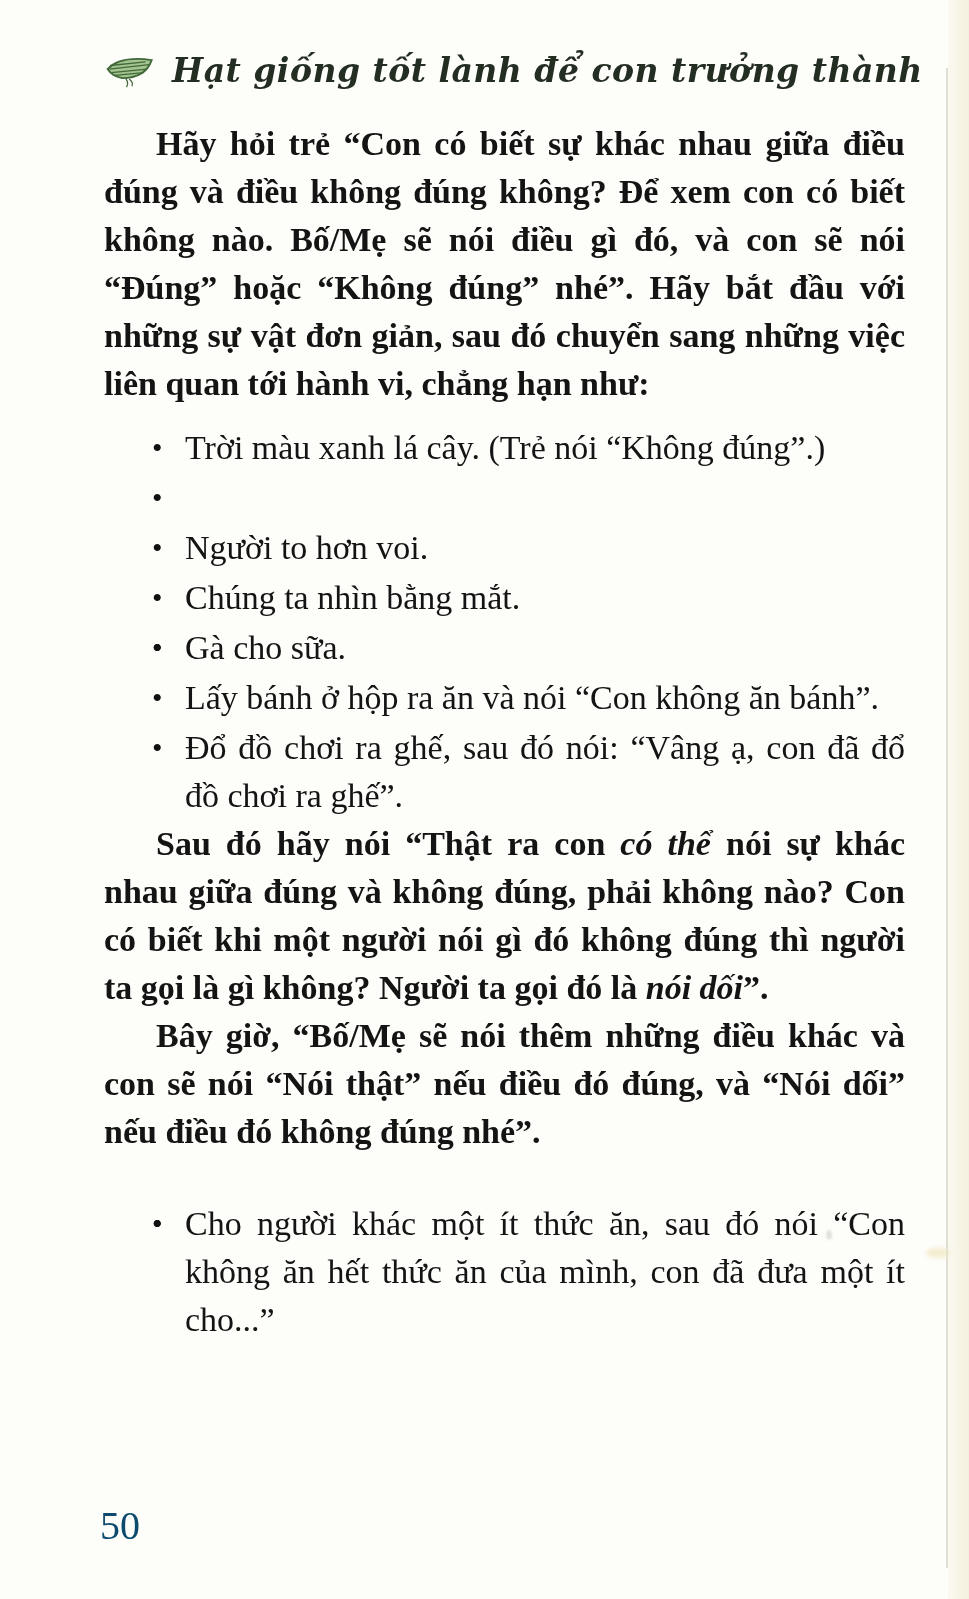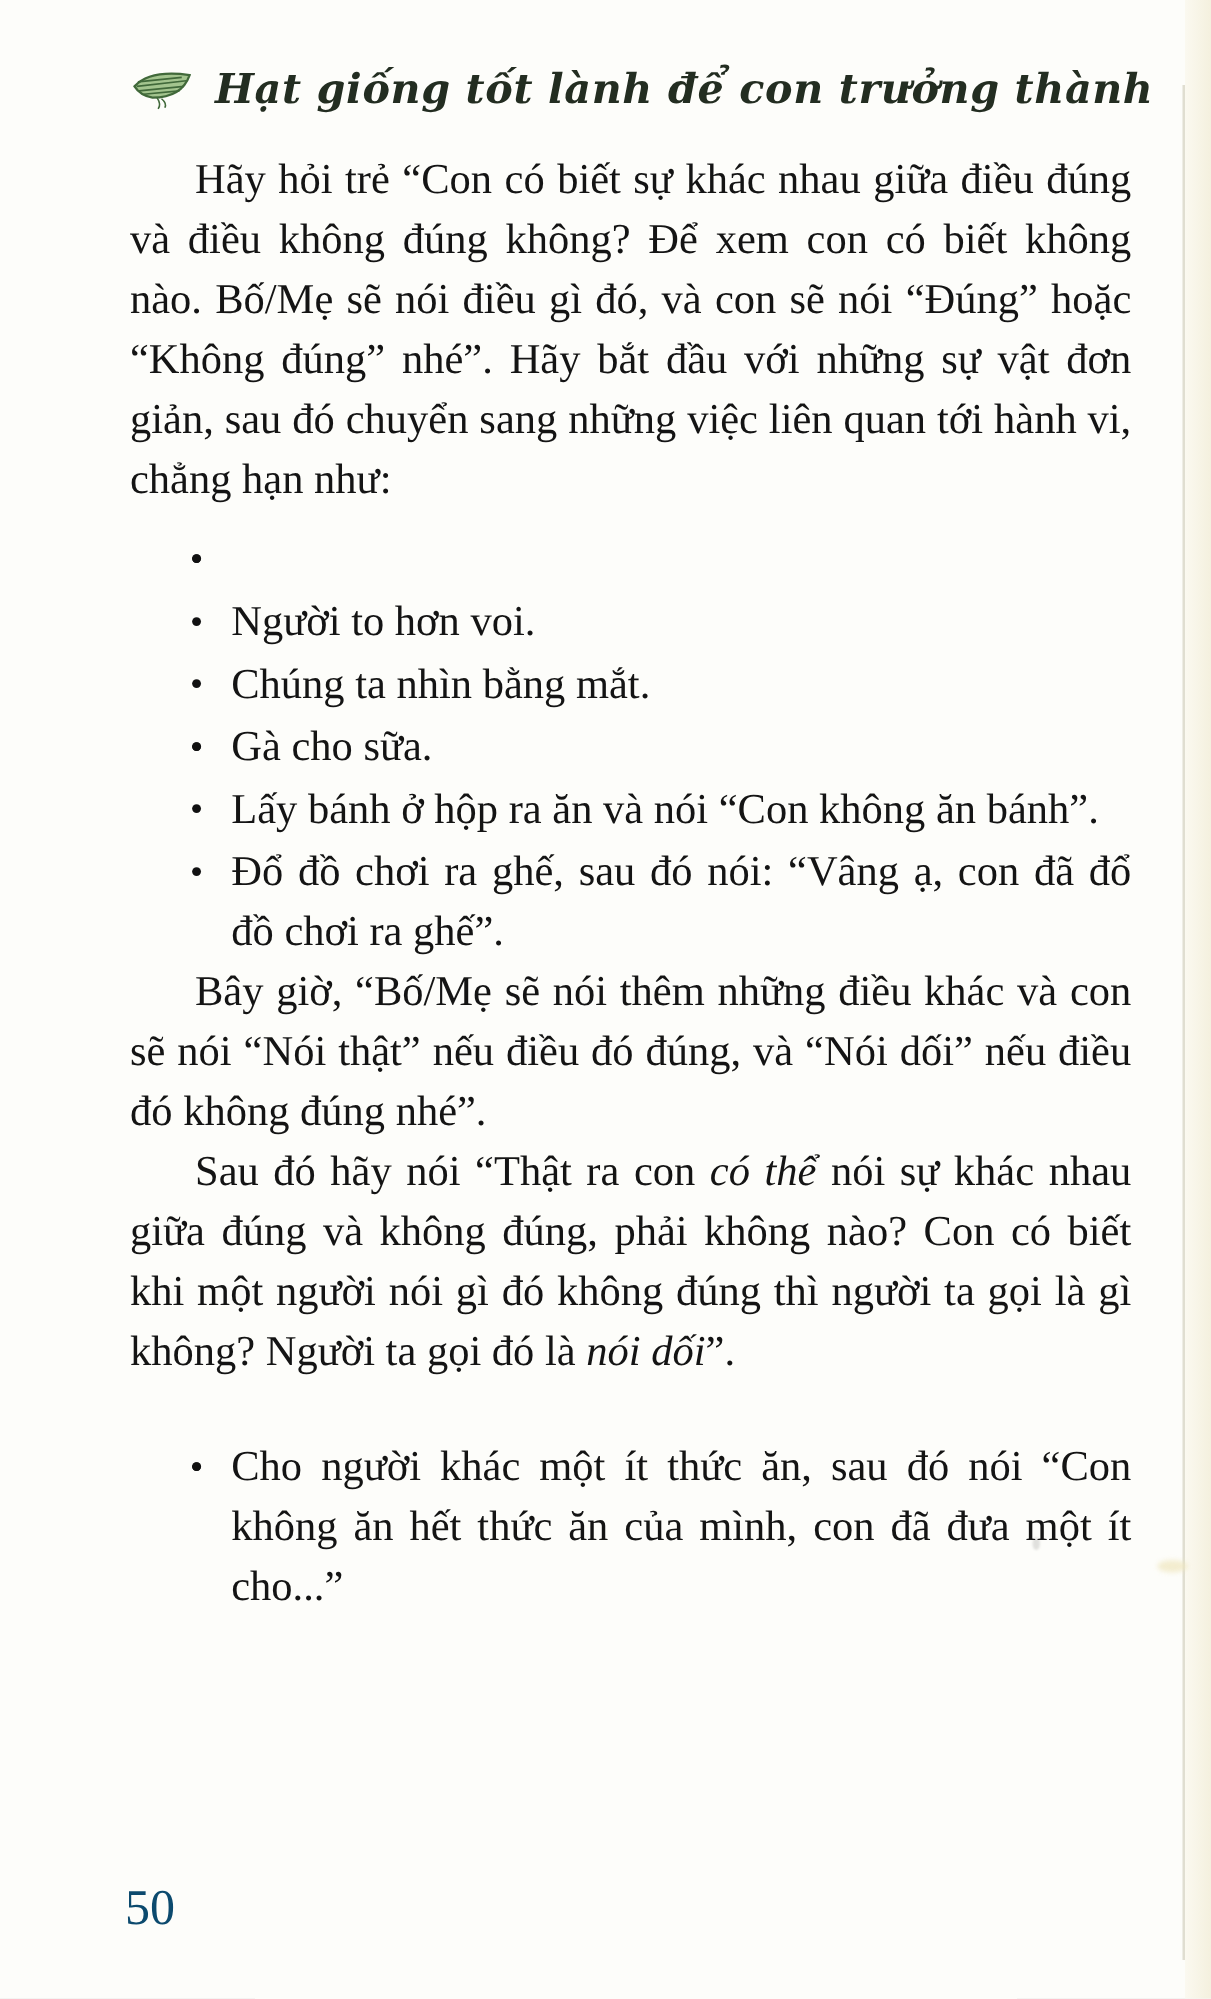--- a/index.html
+++ b/index.html
@@ -43,20 +43,21 @@
     font-style:italic; font-weight:bold;
     font-size:33px; letter-spacing:.5px;
     color:#232d21;
     white-space:nowrap;
   }
   p.body-par {
     margin:0;
     font-size:34px; line-height:48px;
     text-align:justify; text-indent:52px;
     color:#141414;
+    font-weight:bold;
   }
   p.body-par .ital { font-style:italic; }
   .mt-par2 { margin-top:44px; }
   .mt-par3 { margin-top:10px; }
   ul.bullets {
     list-style:none; margin:0; padding:0;
   }
   ul.bullets.first { margin-top:16px; }
   ul.bullets.second { margin-top:44px; }
   ul.bullets li {
@@ -97,20 +98,21 @@
         <path d="M24 29 Q28 35 25 39 M28 30 Q33 34 31 38" stroke="#41693a" stroke-width="1.4" fill="none"></path>
       </svg>
       <span class="header-title">Hạt giống tốt lành để con trưởng thành</span>
     </div>
 
     <p class="body-par">Hãy hỏi trẻ “Con có biết sự khác nhau giữa điều đúng và điều không đúng không? Để xem con có biết không nào. Bố/Mẹ sẽ nói điều gì đó, và con sẽ nói “Đúng” hoặc “Không đúng” nhé”. Hãy bắt đầu với những sự vật đơn giản, sau đó chuyển sang những việc liên quan tới hành vi, chẳng hạn như:</p>
 
     <ul class="bullets first">
       <li>
         <span class="bullet">•</span>
+        <span>Trời màu xanh lá cây. (Trẻ nói “Không đúng”.)</span>
       </li>
       <li>
         <span class="bullet">•</span>
         <br>
       </li>
       <li>
         <span class="bullet">•</span>
         <span>Người to hơn voi.</span>
       </li>
       <li>
@@ -127,23 +129,23 @@
       <li>
         <span class="bullet">•</span>
         <span>Lấy bánh ở hộp ra ăn và nói “Con không ăn bánh”.</span>
       </li>
       <li>
         <span class="bullet">•</span>
         <span>Đổ đồ chơi ra ghế, sau đó nói: “Vâng ạ, con đã đổ đồ chơi ra ghế”.</span>
       </li>
     </ul>
 
+    <p class="body-par mt-par2"><span>Sau đó hãy nói “Thật ra con </span><span class="ital">có thể</span><span> nói sự khác nhau giữa đúng và không đúng, phải không nào? Con có biết khi một người nói gì đó không đúng thì người ta gọi là gì không? Người ta gọi đó là </span><span class="ital">nói dối</span><span>”.</span></p>
+
     <p class="body-par mt-par3">Bây giờ, “Bố/Mẹ sẽ nói thêm những điều khác và con sẽ nói “Nói thật” nếu điều đó đúng, và “Nói dối” nếu điều đó không đúng nhé”.</p>
-
-    <p class="body-par mt-par2"><span>Sau đó hãy nói “Thật ra con </span><span class="ital">có thể</span><span> nói sự khác nhau giữa đúng và không đúng, phải không nào? Con có biết khi một người nói gì đó không đúng thì người ta gọi là gì không? Người ta gọi đó là </span><span class="ital">nói dối</span><span>”.</span></p>
 
     <ul class="bullets second">
       <li>
         <span class="bullet">•</span>
       </li>
       <li>
         <span class="bullet">•</span>
         <span>Cho người khác một ít thức ăn, sau đó nói “Con không ăn hết thức ăn của mình, con đã đưa một ít cho...”</span>
       </li>
     </ul>

